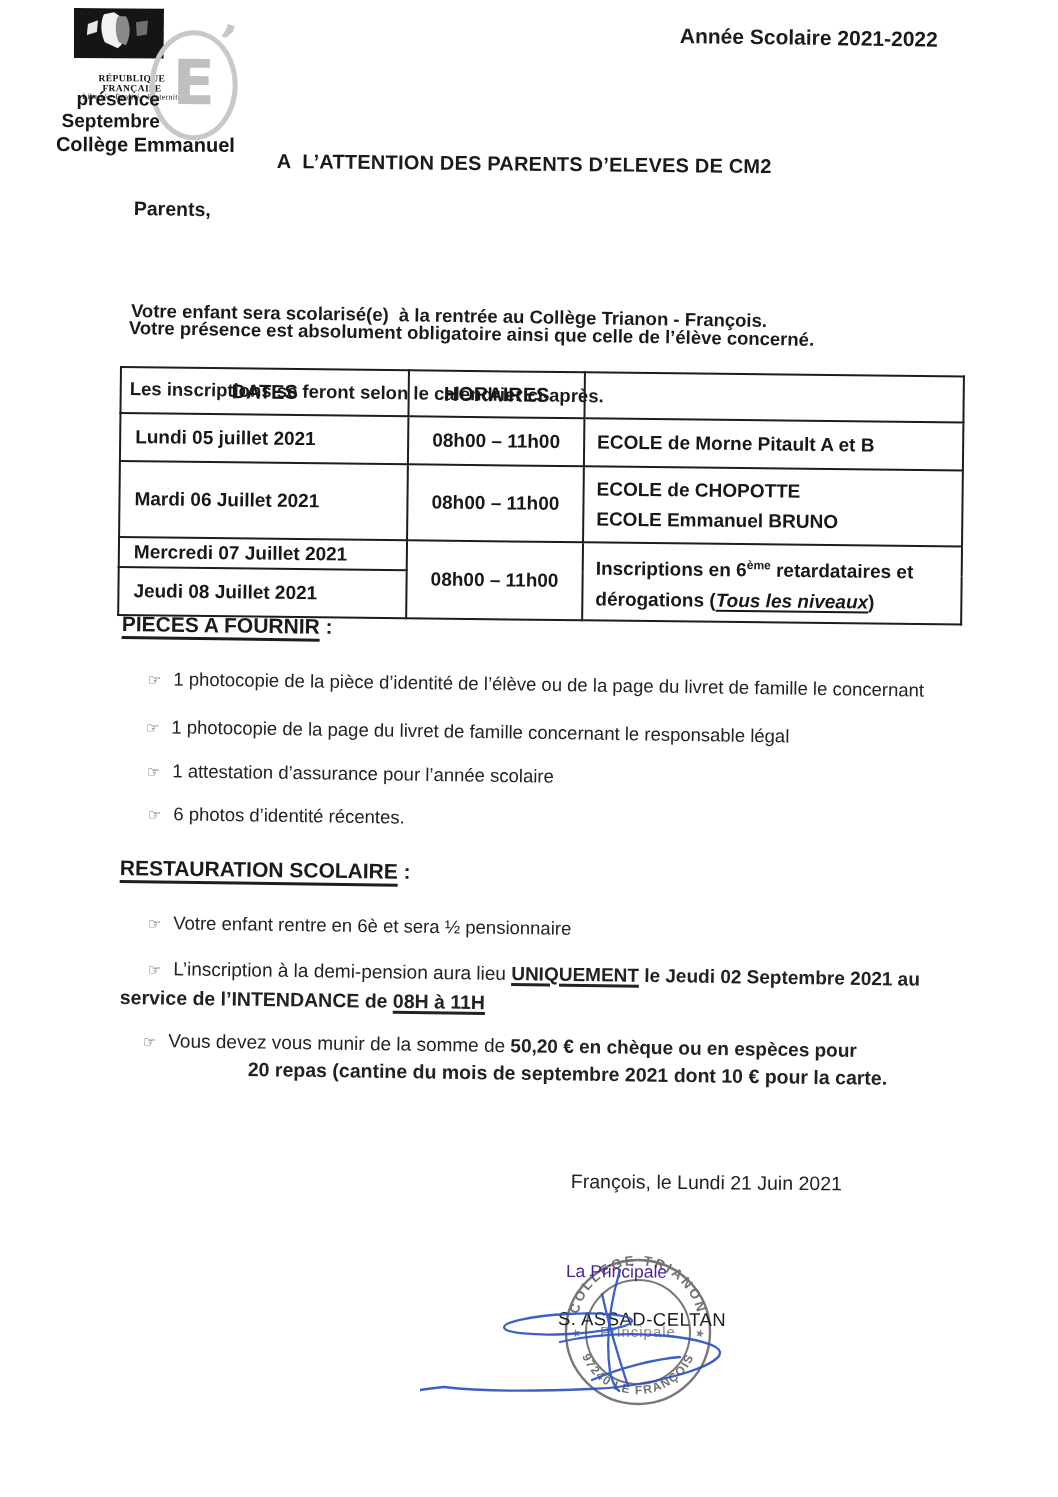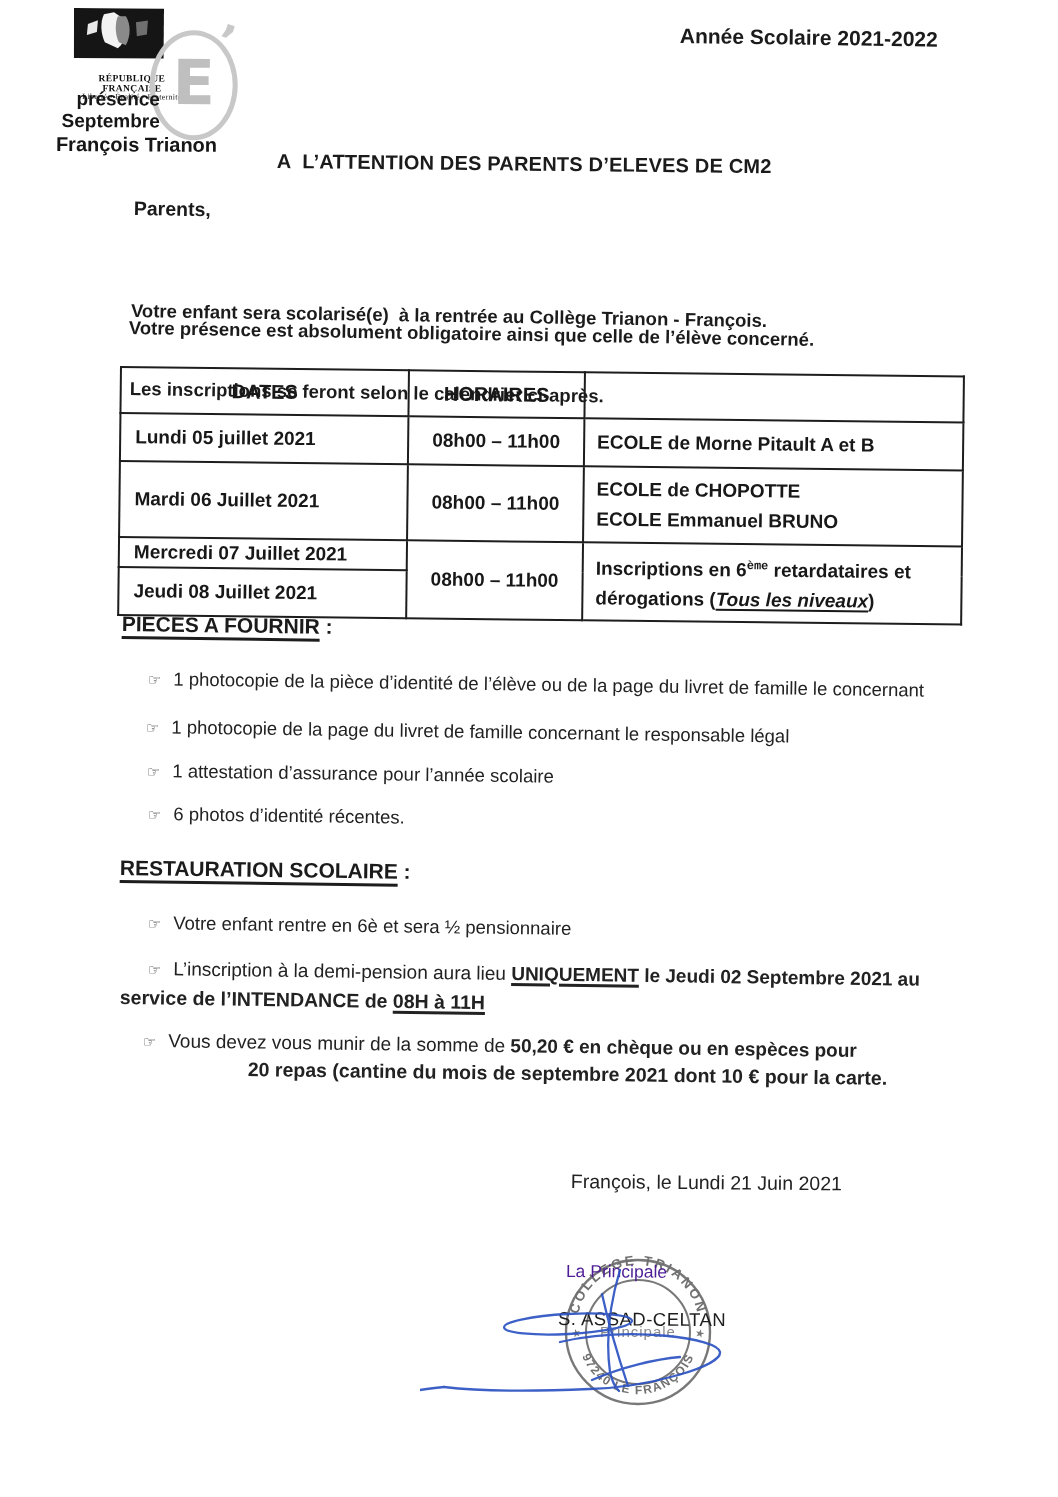--- a/index.html
+++ b/index.html
@@ -36,21 +36,21 @@
 
   
   .sched{left:120px; top:366px; transform:rotate(.65deg);}
   table.grid{border-collapse:collapse; width:843px; table-layout:fixed;}
   table.grid th, table.grid td{border:2.5px solid #1d1d1d; font-weight:bold; color:#181818;}
   table.grid th{font-size:20px; height:42px; text-align:center;}
   td.c-date{font-size:19px; padding-left:14px; text-align:left;}
   td.c-hours{font-size:19px; text-align:center;}
   td.c-desc{font-size:19px; padding-left:12px; text-align:left; line-height:30px;}
   .u-emph{font-style:italic; text-decoration:underline; text-underline-offset:3px; text-decoration-thickness:2px;}
-  sup.ord{font-size:12px;font-family:Liberation Mono, monospace;}
+  sup.ord{font-size:12px;}
 
   
   .sec-head{font-weight:bold; font-size:21px; transform-origin:0 0;}
   .sec-head .ul{border-bottom:3px solid #1d1d1d; padding-bottom:1px;}
   .pieces-head{left:122px; top:612px; transform:rotate(.8deg);}
   .rest-head{left:120px; top:856px; transform:rotate(.75deg);}
 
   .bullet-line{font-size:18.5px; color:#222; transform-origin:0 0;}
   .hand{font-family:"DejaVu Sans", sans-serif; font-size:15px; color:#3a3a3a; margin-right:12px;}
   .b1{left:148px; top:668px; transform:rotate(.85deg);}
@@ -88,21 +88,21 @@
   <div class="abs motto">Liberté • Égalité • Fraternité</div>
   <div class="abs republique">RÉPUBLIQUE FRANÇAISE</div>
 
   <div class="abs watermark">E</div>
   <div class="abs watermark-accent">’</div>
 
   <div class="abs academie">
     <div>présence</div>
     <div>Septembre</div>
   </div>
-  <div class="abs college">François Trianon</div>
+  <div class="abs college">Collège Emmanuel</div>
 
   <div class="abs year">Année Scolaire 2021-2022</div>
 
   <div class="abs title pre">A  L’ATTENTION DES PARENTS D’ELEVES DE CM2</div>
   <div class="abs salutation">Parents,</div>
   <div class="abs para1 pre">
     <div>Votre enfant sera scolarisé(e)  à la rentrée au Collège Trianon - François.</div>
     <div>Les inscriptions se feront selon le calendrier ci-après.</div>
   </div>
   <div class="abs para2">Votre présence est absolument obligatoire ainsi que celle de l’élève concerné.</div>

